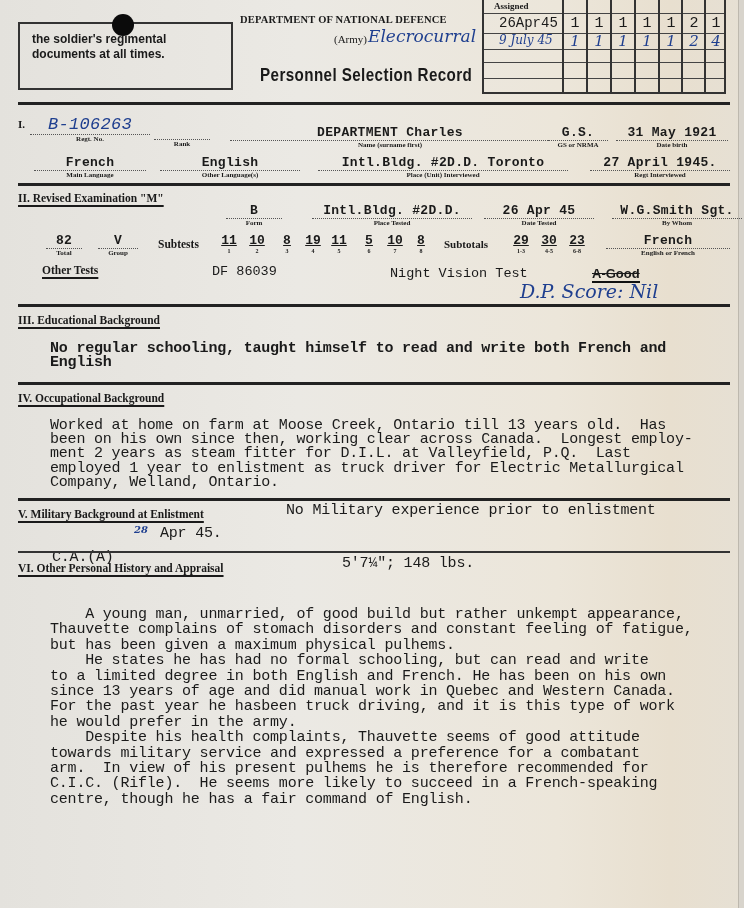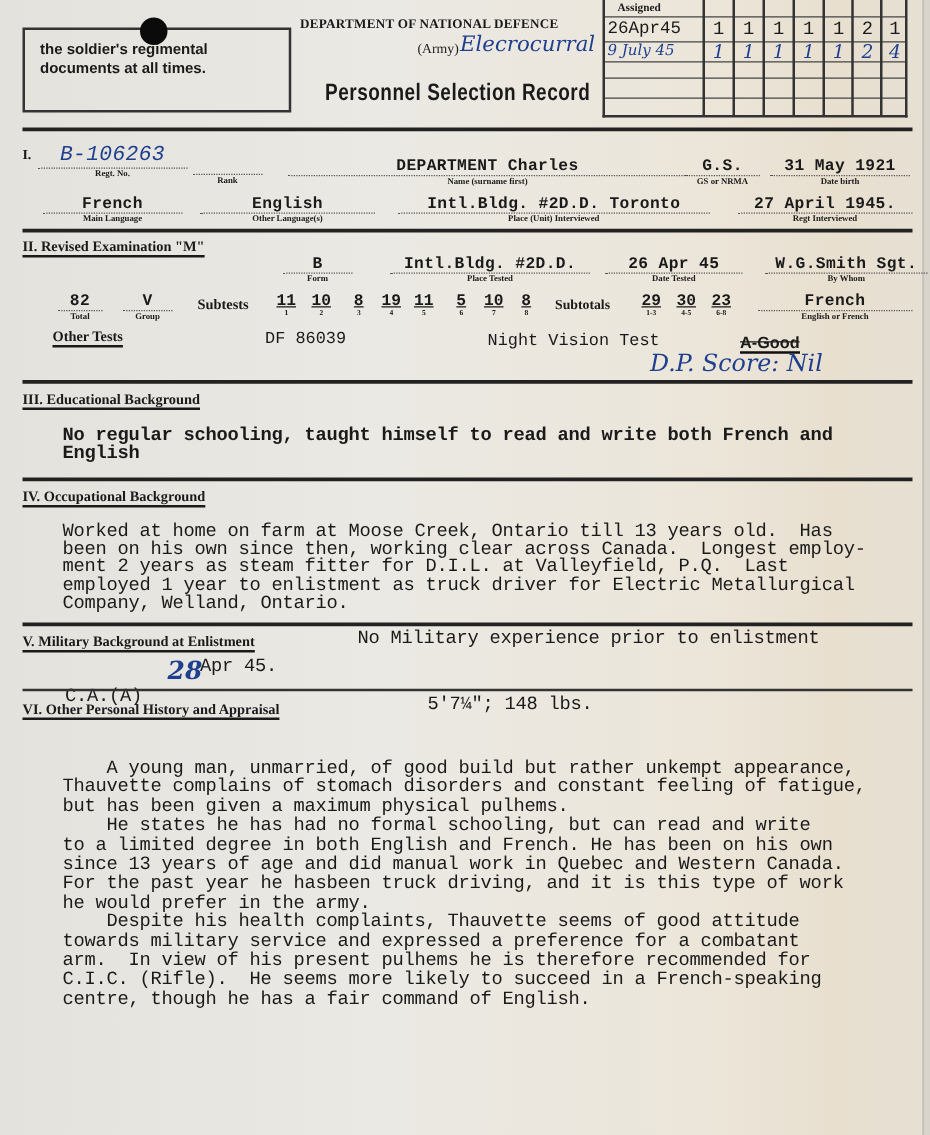--- a/index.html
+++ b/index.html
@@ -38,21 +38,21 @@
 
   
   .pul-table {
     position:absolute; left:482px; top:0px; width:244px; height:94px;
     border-left:2px solid #333; border-right:2px solid #333; border-bottom:2px solid #333;
   }
   .pul-row { position:absolute; left:0; width:100%; height:1px; background:#444; }
   .pul-col { position:absolute; top:0; width:1.5px; height:92px; background:#333; }
   .pul-assigned { position:absolute; left:10px; top:1px; font-size:9px; font-weight:bold; font-family:"Liberation Serif", serif; }
   .pul-cell { position:absolute; font-size:15px; text-align:center; width:24px; }
-  .pul-date { position:absolute; left:2px; font-size:14px; }
+  .pul-date { position:absolute; left:15px; font-size:14px; }
 
   
   .rule { position:absolute; left:18px; width:712px; height:3px; background:#222; }
   .rule.thin { height:2px; background:#333; }
 
   .sec-label { font-family:"Liberation Serif", serif; font-size:11.5px; font-weight:bold; }
   .sec-label u { text-decoration: underline; text-decoration-thickness: 2px; text-underline-offset: 3px; }
 
   .field { position:absolute; text-align:center; }
   .field .val { font-family:"Liberation Mono", monospace; font-size:13px; font-weight:bold; letter-spacing:0.3px; border-bottom:1px dotted #555; display:block; line-height:14px; white-space:nowrap; }
@@ -259,21 +259,21 @@
 been on his own since then, working clear across Canada.  Longest employ-
 ment 2 years as steam fitter for D.I.L. at Valleyfield, P.Q.  Last
 employed 1 year to enlistment as truck driver for Electric Metallurgical
 Company, Welland, Ontario.</div>
 
   <div class="rule" style="top:498px;"></div>
 
   <div class="abs sec-label" style="left:18px; top:508px;"><u>V. Military Background at Enlistment</u></div>
   <div class="abs typed" style="left:286px; top:504px;">No Military experience prior to enlistment</div>
   <div class="abs typed" style="left:52px; top:527px;margin-top:24px;">C.A.(A)</div>
-  <div class="abs hand" style="left:134px; top:524px; font-size:20px; font-weight:bold;">28</div>
+  <div class="abs hand" style="left:134px; top:524px; font-size:10px; font-weight:bold;">28</div>
   <div class="abs typed" style="left:160px; top:527px;">Apr 45.</div>
 
   <div class="rule thin" style="top:551px;"></div>
 
   <div class="abs sec-label" style="left:18px; top:562px;"><u>VI. Other Personal History and Appraisal</u></div>
   <div class="abs typed" style="left:342px; top:557px;">5'7¼"; 148 lbs.</div>
   <div class="abs typed" style="left:50px; top:607px; line-height:15.4px;">    A young man, unmarried, of good build but rather unkempt appearance,
 Thauvette complains of stomach disorders and constant feeling of fatigue,
 but has been given a maximum physical pulhems.
     He states he has had no formal schooling, but can read and write

